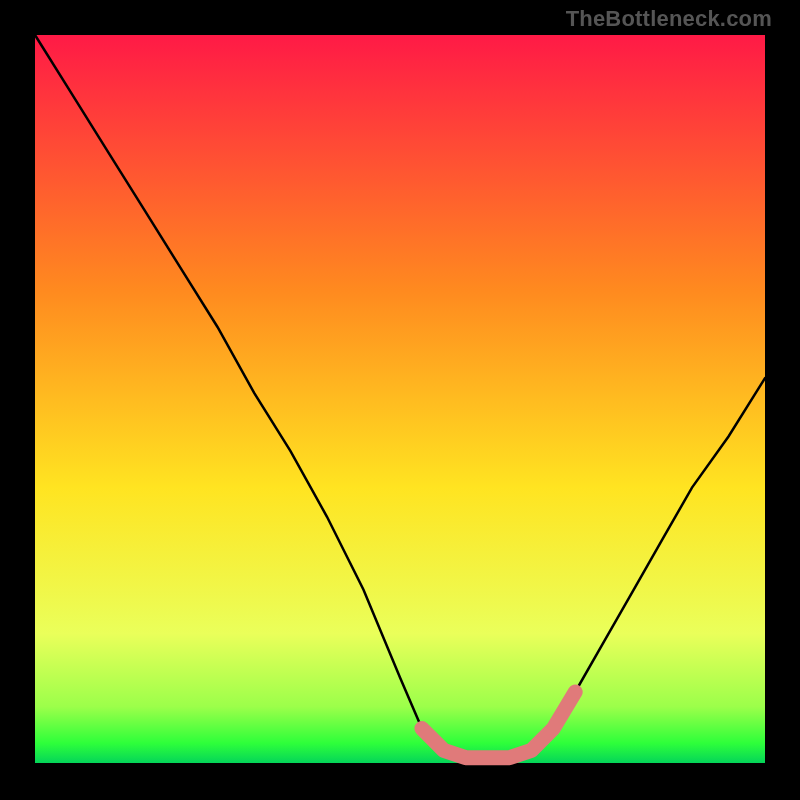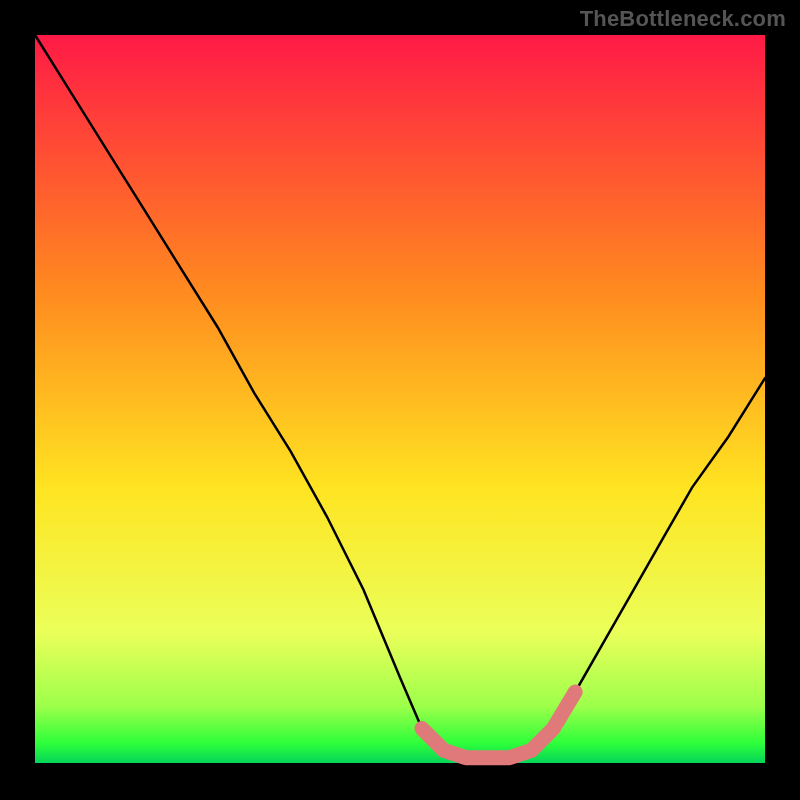--- a/index.html
+++ b/index.html
@@ -13,21 +13,21 @@
   }
   .outer {
     position: relative;
     width: 800px;
     height: 800px;
     background: #000;
   }
   .watermark {
     position: absolute;
     top: 6px;
-    right: 14px;
+    right: 28px;
     color: #555;
     font-size: 22px;
     font-weight: 600;
     letter-spacing: 0.2px;
     z-index: 3;
   }
   svg {
     position: absolute;
     left: 0;
     top: 0;

